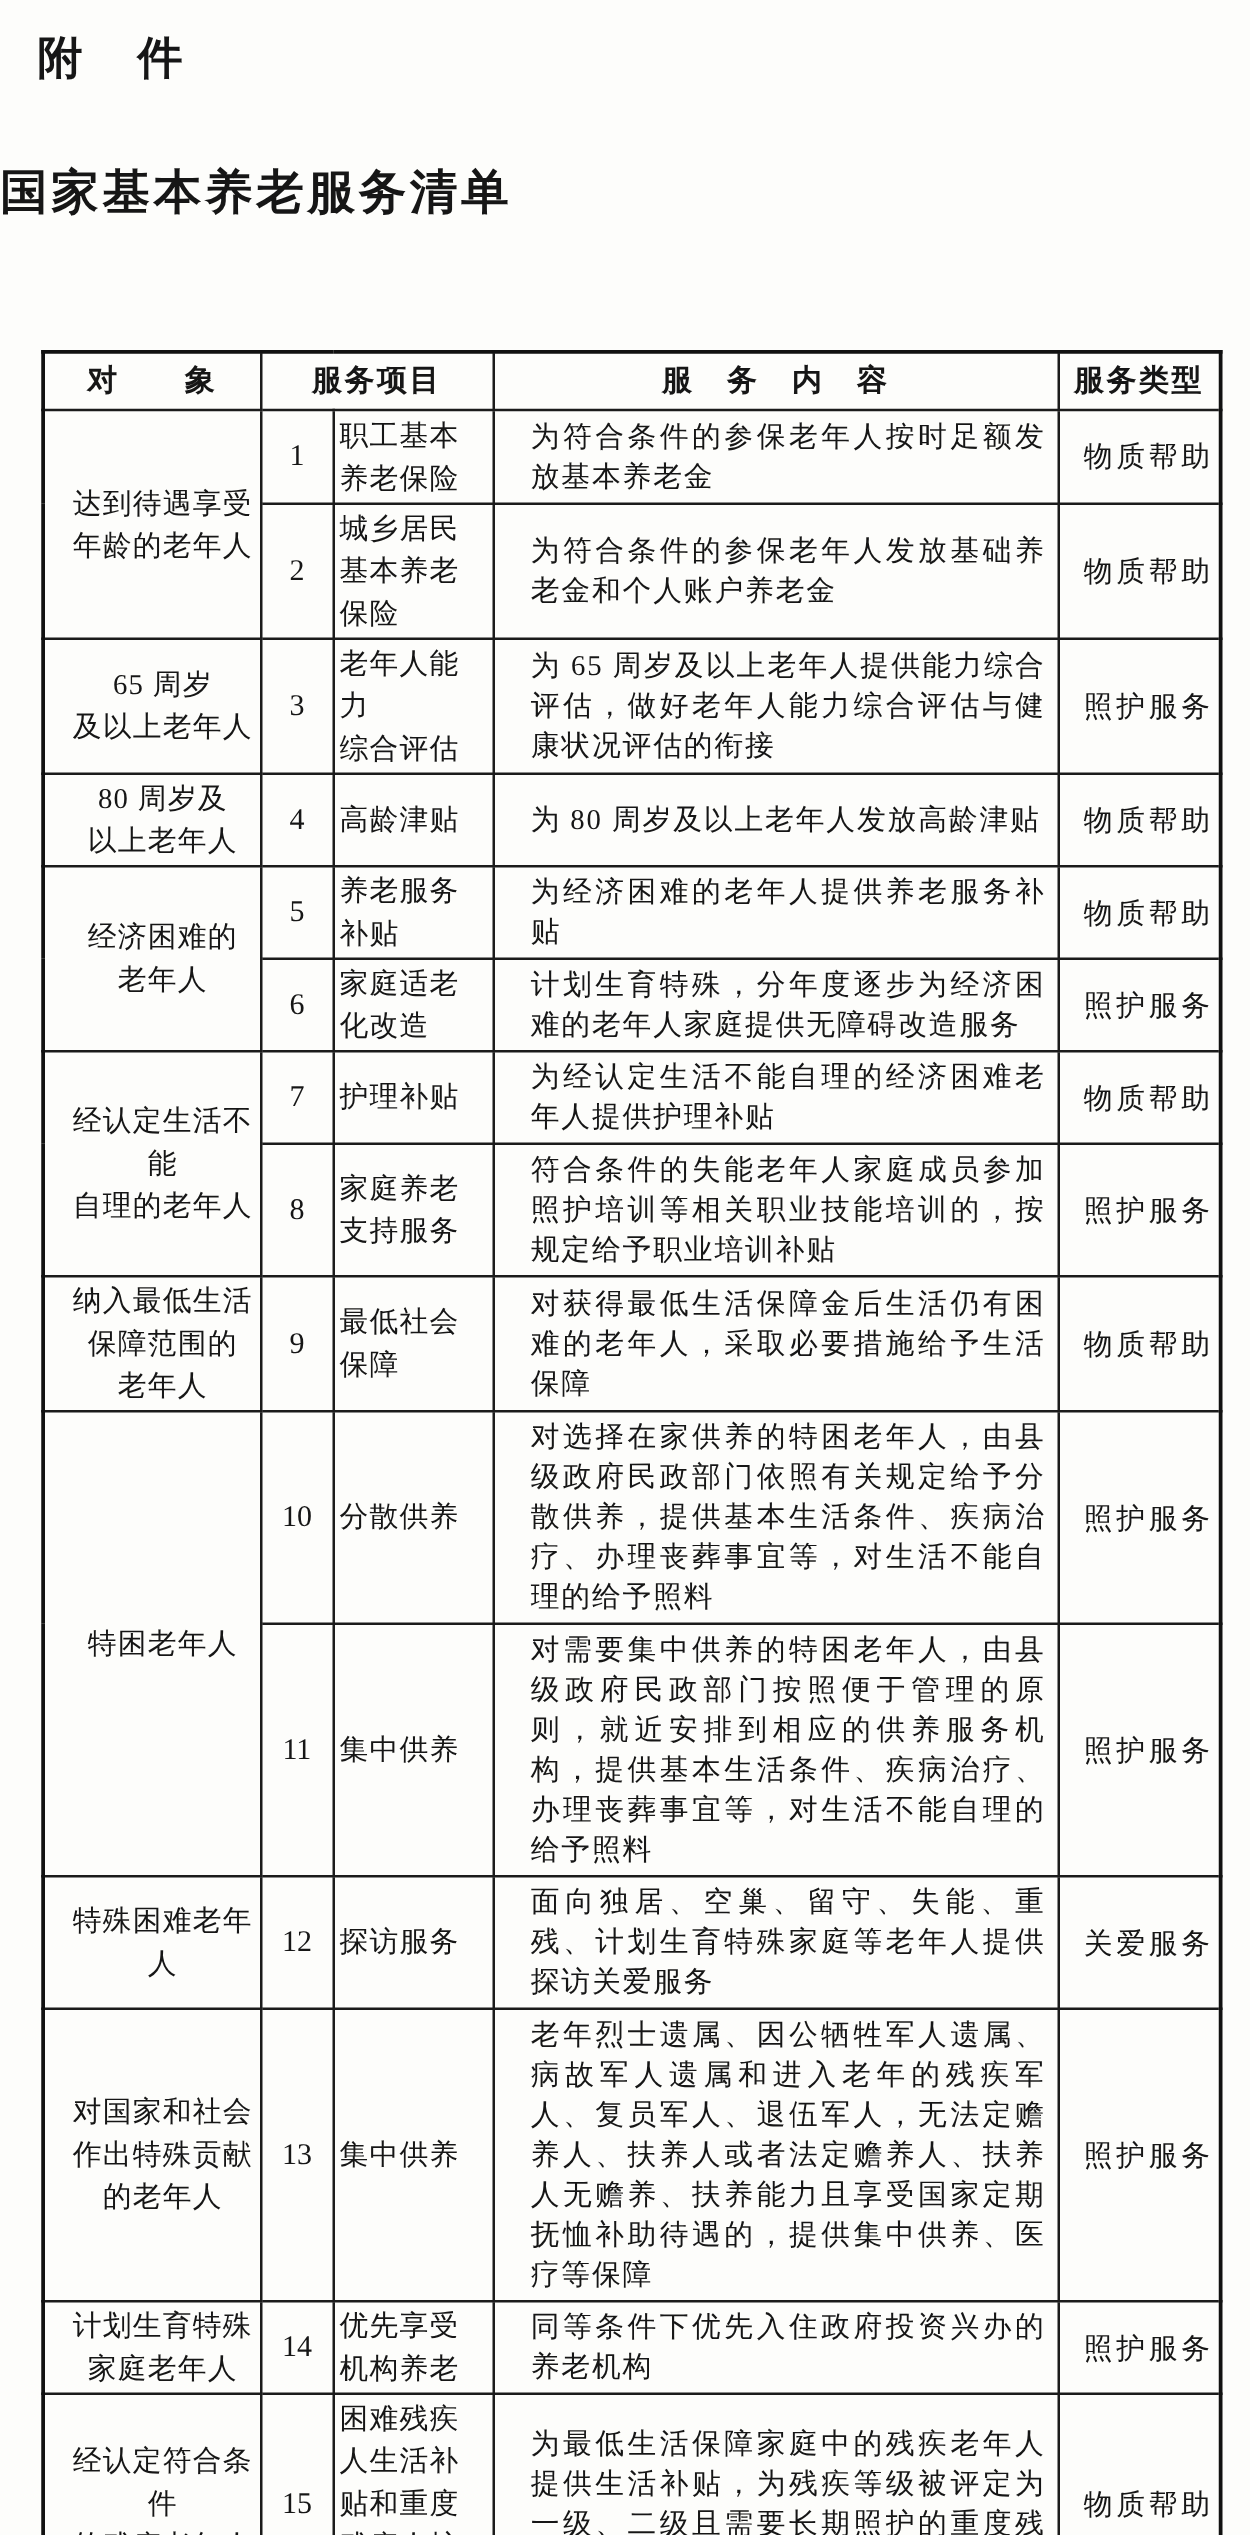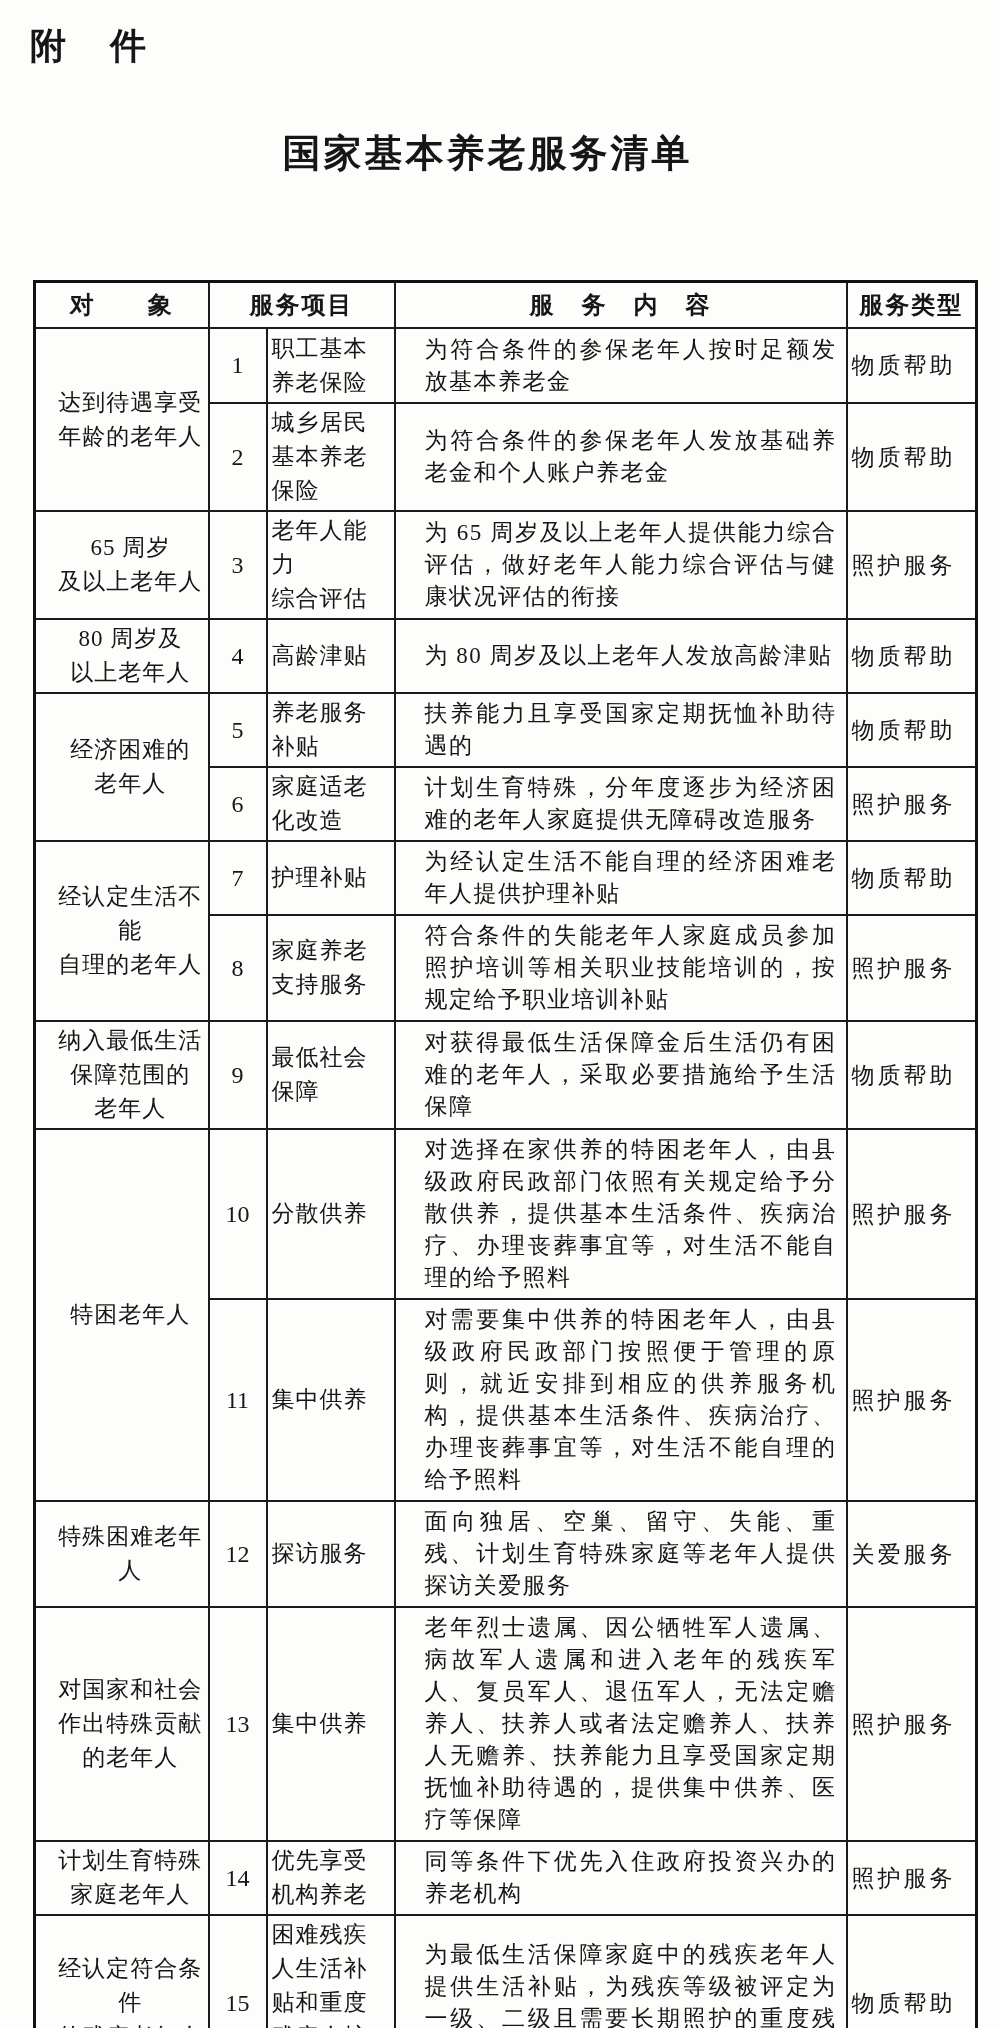--- a/index.html
+++ b/index.html
@@ -21,21 +21,20 @@
     top: 22px;
     font-size: 36px;
     font-weight: bold;
     letter-spacing: 4px;
   }
   .doc-title {
     position: absolute;
     left: 0;
     right: 25px;
     top: 128px;
-    text-align: center;
     font-size: 38px;
     font-weight: bold;
     letter-spacing: 3px;
   }
   table.service-table {
     position: absolute;
     left: 33px;
     top: 280px;
     width: 942px;
     border-collapse: collapse;
@@ -77,21 +76,21 @@
     line-height: 34px;
   }
   td.col-content {
     text-align: justify;
     text-align-last: left;
     letter-spacing: 1.5px;
     line-height: 32px;
     padding: 4px 9px 4px 29px;
   }
   td.col-type {
-    text-align: left;
+    text-align: right;
     letter-spacing: 3px;
   }
 </style>
 </head>
 <body>
 
 <div class="attachment">附　件</div>
 
 <div class="doc-title">国家基本养老服务清单</div>
 
@@ -145,21 +144,21 @@
         <td class="col-item">高龄津贴</td>
         <td class="col-content">为 80 周岁及以上老年人发放高龄津贴</td>
         <td class="col-type">物质帮助</td>
       </tr>
       <tr style="height: 70px;">
         <td class="col-target" rowspan="2">经济困难的
 老年人</td>
         <td class="col-index">5</td>
         <td class="col-item">养老服务
 补贴</td>
-        <td class="col-content">扶养能力且享受国家定期抚恤补助待遇的</td>
+        <td class="col-content">为经济困难的老年人提供养老服务补贴</td>
         <td class="col-type">物质帮助</td>
       </tr>
       <tr style="height: 70px;">
         <td class="col-index">6</td>
         <td class="col-item">家庭适老
 化改造</td>
         <td class="col-content">计划生育特殊，分年度逐步为经济困难的老年人家庭提供无障碍改造服务</td>
         <td class="col-type">照护服务</td>
       </tr>
       <tr style="height: 69px;">

